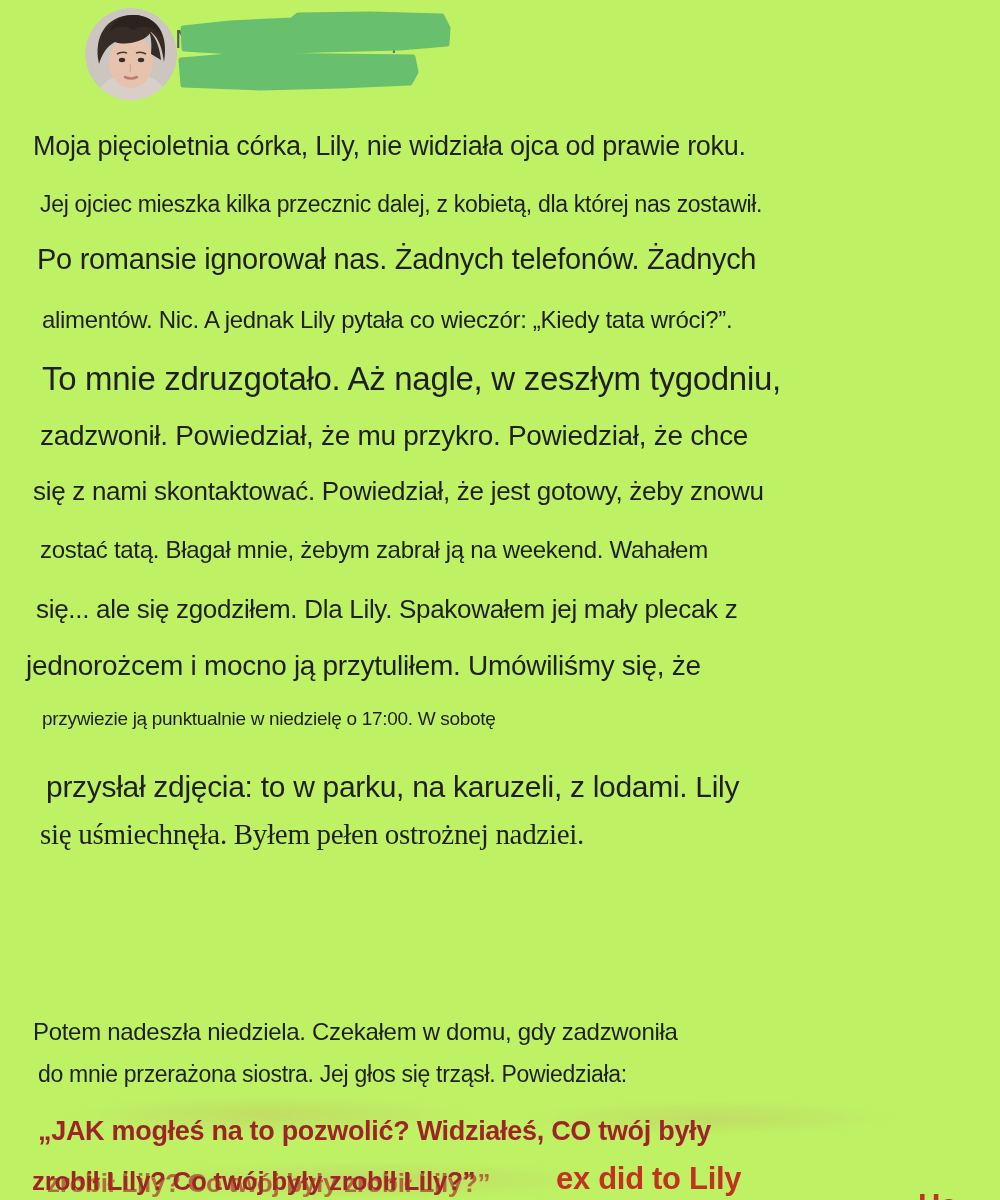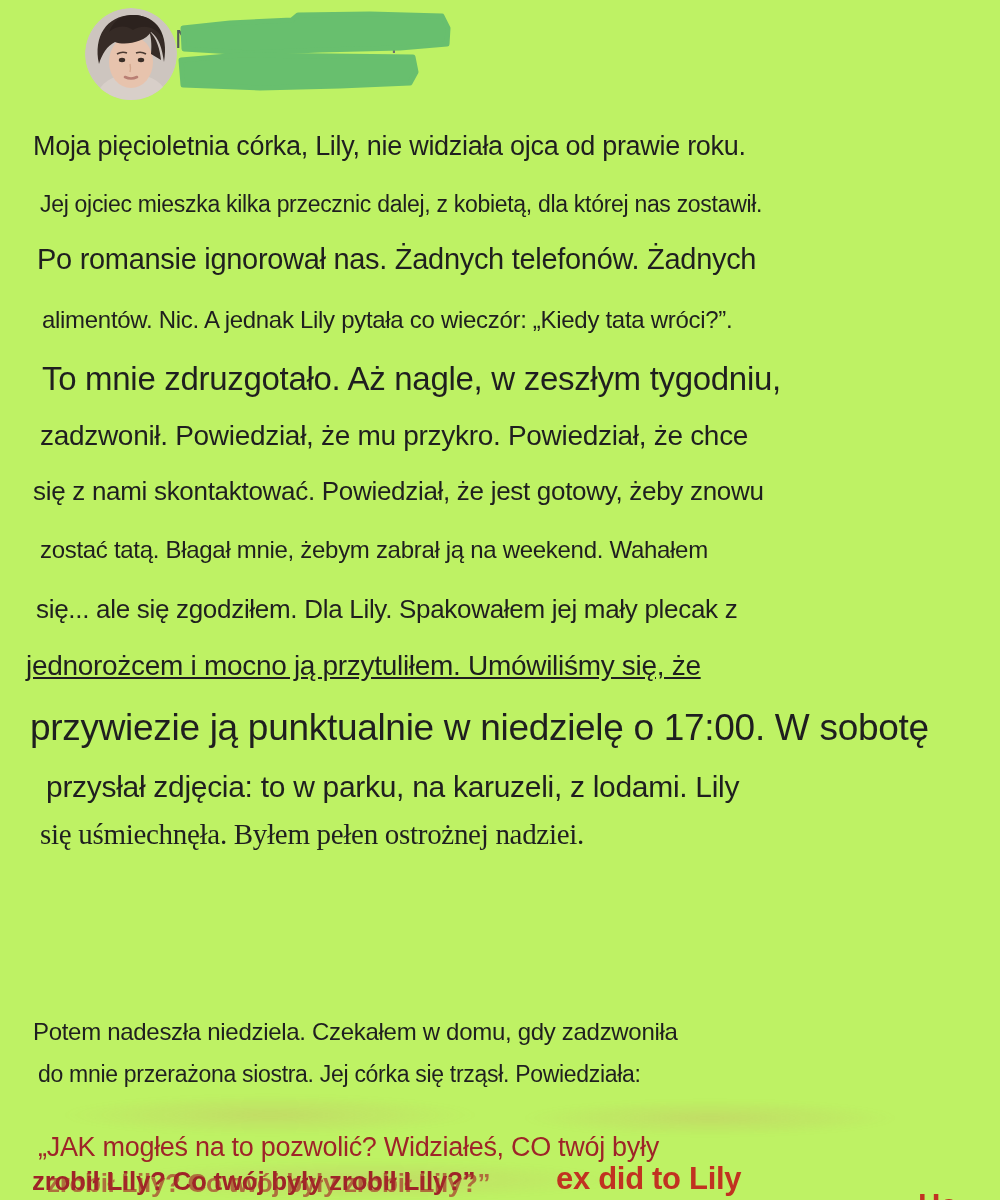--- a/index.html
+++ b/index.html
@@ -71,26 +71,26 @@
   <div id="lines">
       <div class="line" style="top: 132px; left: 33px; font-size: 27px;">Moja pięcioletnia córka, Lily, nie widziała ojca od prawie roku.</div>
       <div class="line" style="top: 192px; left: 40px; font-size: 23px;">Jej ojciec mieszka kilka przecznic dalej, z kobietą, dla której nas zostawił.</div>
       <div class="line" style="top: 244px; left: 37px; font-size: 29px;">Po romansie ignorował nas. Żadnych telefonów. Żadnych</div>
       <div class="line" style="top: 307px; left: 42px; font-size: 24px;">alimentów. Nic. A jednak Lily pytała co wieczór: „Kiedy tata wróci?”.</div>
       <div class="line" style="top: 362px; left: 42px; font-size: 33px;">To mnie zdruzgotało. Aż nagle, w zeszłym tygodniu,</div>
       <div class="line" style="top: 421px; left: 40px; font-size: 28px;">zadzwonił. Powiedział, że mu przykro. Powiedział, że chce</div>
       <div class="line" style="top: 478px; left: 33px; font-size: 26px;">się z nami skontaktować. Powiedział, że jest gotowy, żeby znowu</div>
       <div class="line" style="top: 537px; left: 40px; font-size: 24px;">zostać tatą. Błagał mnie, żebym zabrał ją na weekend. Wahałem</div>
       <div class="line" style="top: 596px; left: 36px; font-size: 26px;">się... ale się zgodziłem. Dla Lily. Spakowałem jej mały plecak z</div>
-      <div class="line" style="top: 651px; left: 26px; font-size: 28px; text-decoration: underline;">jednorożcem i mocno ją przytuliłem. Umówiliśmy się, że</div>
-      <div class="line" style="top: 709px; left: 30px; font-size: 37px;">przywiezie ją punktualnie w niedzielę o 17:00. W sobotę</div>
+      <div class="line" style="top: 651px; left: 26px; font-size: 28px;">jednorożcem i mocno ją przytuliłem. Umówiliśmy się, że</div>
+      <div class="line" style="top: 709px; left: 42px; font-size: 19px;">przywiezie ją punktualnie w niedzielę o 17:00. W sobotę</div>
       <div class="line" style="top: 771px; left: 46px; font-size: 30px;">przysłał zdjęcia: to w parku, na karuzeli, z lodami. Lily</div>
       <div class="line" style="top: 819px; left: 40px; font-size: 29px; font-family: Liberation Serif, serif;">się uśmiechnęła. Byłem pełen ostrożnej nadziei.</div>
       <div class="line" style="top: 1003px; left: 33px; font-size: 24px; margin-top: 16px;">Potem nadeszła niedziela. Czekałem w domu, gdy zadzwoniła</div>
-      <div class="line" style="top: 1062px; left: 38px; font-size: 23px;">do mnie przerażona siostra. Jej córka się trząsł. Powiedziała:</div>
-      <div class="line" style="top: 1117px; left: 38px; font-size: 27px; color: rgb(158, 36, 40); font-weight: 400; margin-top: 16px;">„JAK mogłeś na to pozwolić? Widziałeś, CO twój były</div>
+      <div class="line" style="top: 1062px; left: 38px; font-size: 23px;">do mnie przerażona siostra. Jej głos się trząsł. Powiedziała:</div>
+      <div class="line" style="top: 1117px; left: 38px; font-size: 27px; color: rgb(158, 36, 40); font-weight: 700;">„JAK mogłeś na to pozwolić? Widziałeś, CO twój były</div>
       <div class="line" style="top: 1168px; left: 32px; font-size: 26px; color: rgb(158, 36, 40); font-weight: 700;">zrobił Lily? Co twój były zrobił Lily?”</div>
       <div class="line" style="top: 1170px; left: 47px; font-size: 26px; color: rgb(165, 43, 40); font-weight: 700; opacity: 0.65;">zrobił Lily? Co twój były zrobił Lily?”</div>
       <div class="line" style="top: 1163px; left: 556px; font-size: 31px; color: rgb(194, 40, 30); font-weight: 700; opacity: 0.95;">ex did to Lily</div>
       <div class="line" style="top: 1190px; left: 918px; font-size: 31px; color: rgb(194, 40, 30); font-weight: 700; opacity: 0.95;">He</div>
     </div>
 
 </div>
 
 </body></html>

